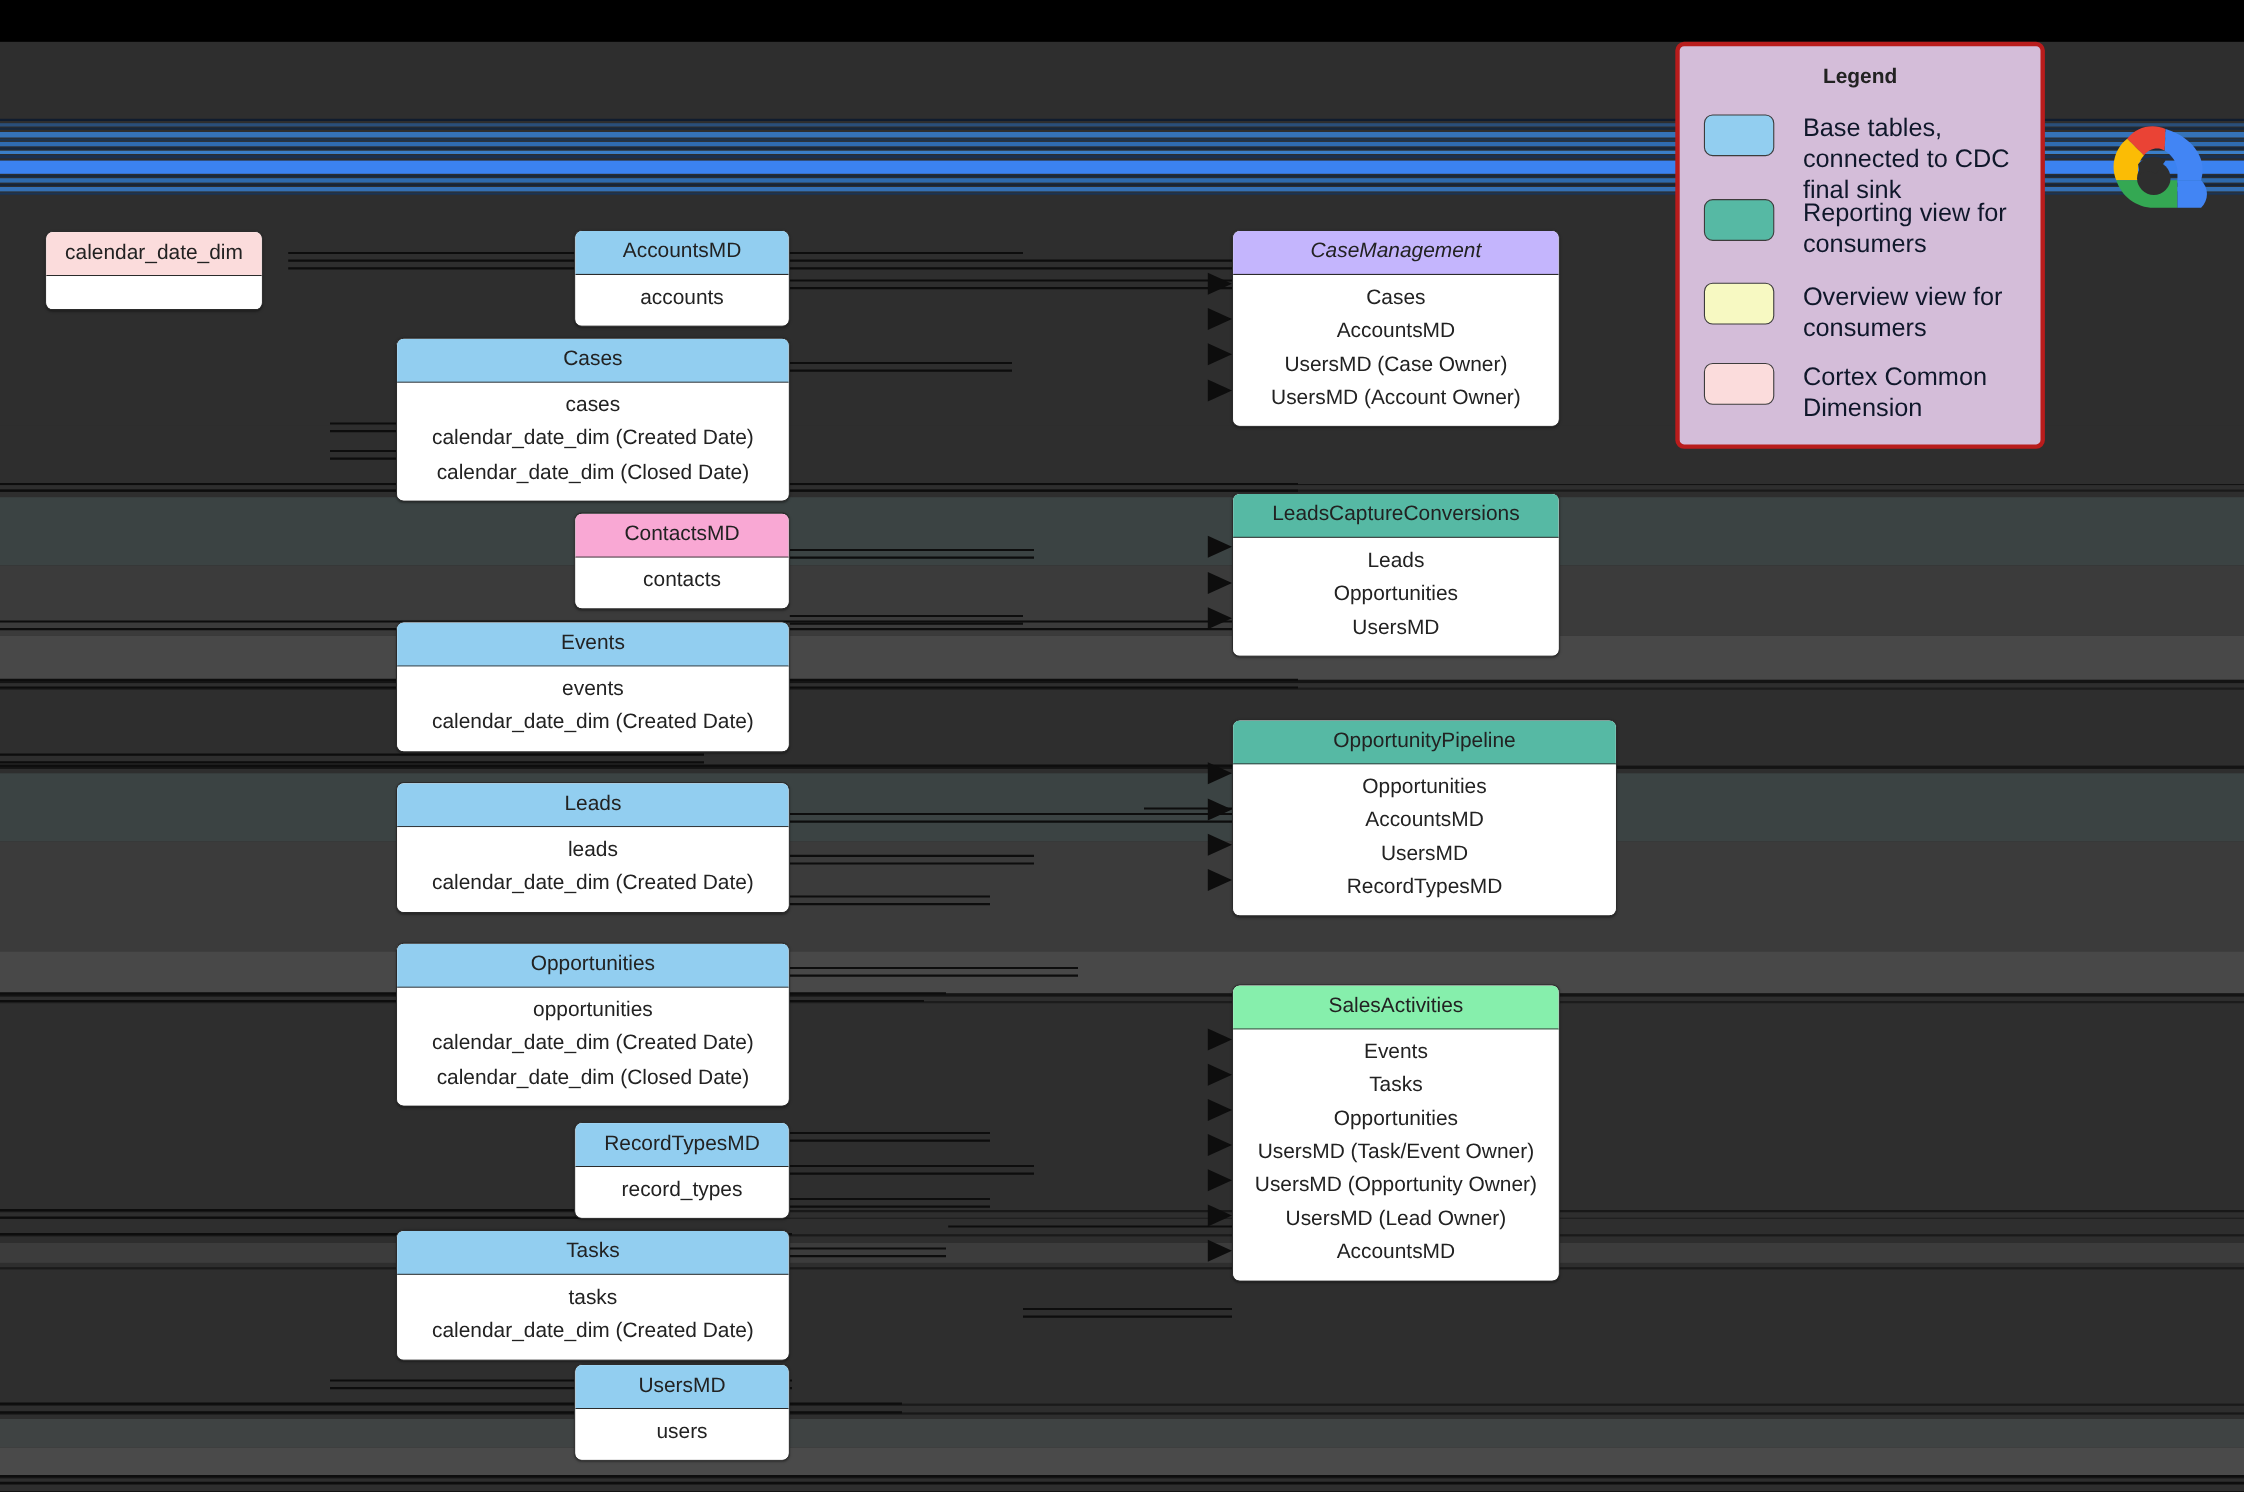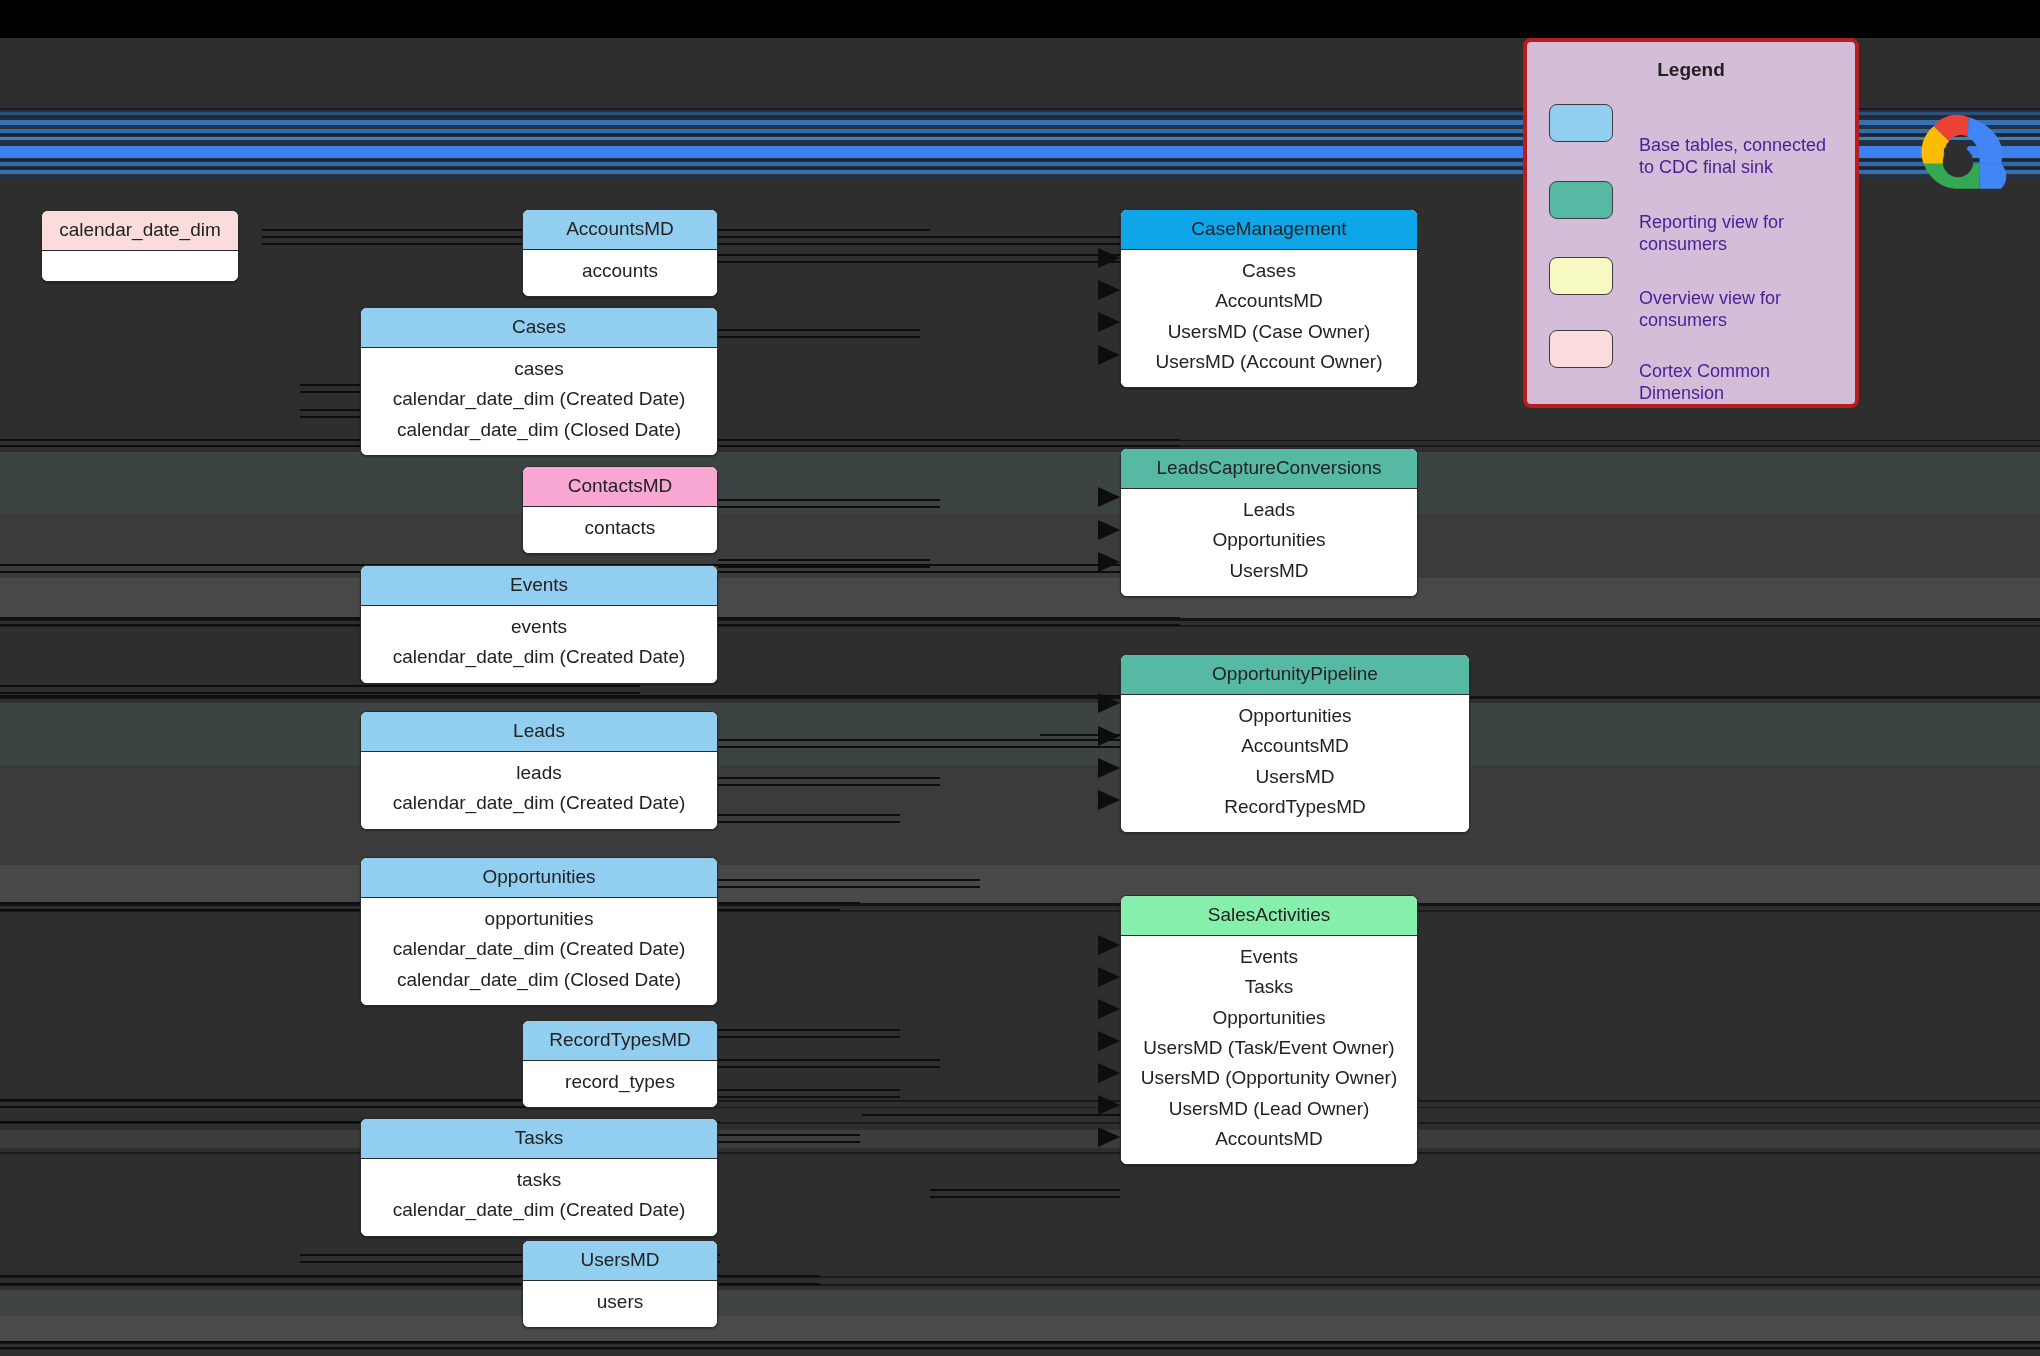--- a/index.html
+++ b/index.html
@@ -84,25 +84,24 @@
   .legend-row.r4{margin-top:17px;}
   .swatch{
     width:62px;height:36px;
     border:1.5px solid #3c3c3c;
     border-radius:8px;
     flex:0 0 auto;
     margin-top:2px;
   }
   .legend-text{
     margin-left:26px;
-    font-size:18px;
-    color:#4c1d95;
+    font-size:23px;
+    color:#0f172a;
     line-height:1.22;
     max-width:200px;
-    margin-top:33px;
   }
 
   
   #gcp-logo{position:absolute;left:1903px;top:110px;width:110px;height:86px;}
 
   
   #links{position:absolute;left:0;top:0;width:2040px;height:1356px;pointer-events:none;}
 </style>
 </head>
 <body>
@@ -312,21 +311,21 @@
   </div>
 
   <div class="node" id="n-usersmd" style="left:522px;top:1240px;width:196px;">
     <div class="hdr" style="background: rgb(146, 206, 240);">UsersMD</div>
     <div class="body">
       <div class="row">users</div>
     </div>
   </div>
 
   <div class="node" id="n-casemanagement" style="left:1120px;top:209px;width:298px;">
-    <div class="hdr" style="background: #0ea5e9;">CaseManagement</div>
+    <div class="hdr" style="background: #c4b5fd; font-style: italic;">CaseManagement</div>
     <div class="body">
       <div class="row">Cases</div>
       <div class="row">AccountsMD</div>
       <div class="row">UsersMD (Case Owner)</div>
       <div class="row">UsersMD (Account Owner)</div>
     </div>
   </div>
 
   <div class="node" id="n-leadscapture" style="left:1120px;top:448px;width:298px;">
     <div class="hdr" style="background: rgb(86, 185, 164);">LeadsCaptureConversions</div>

